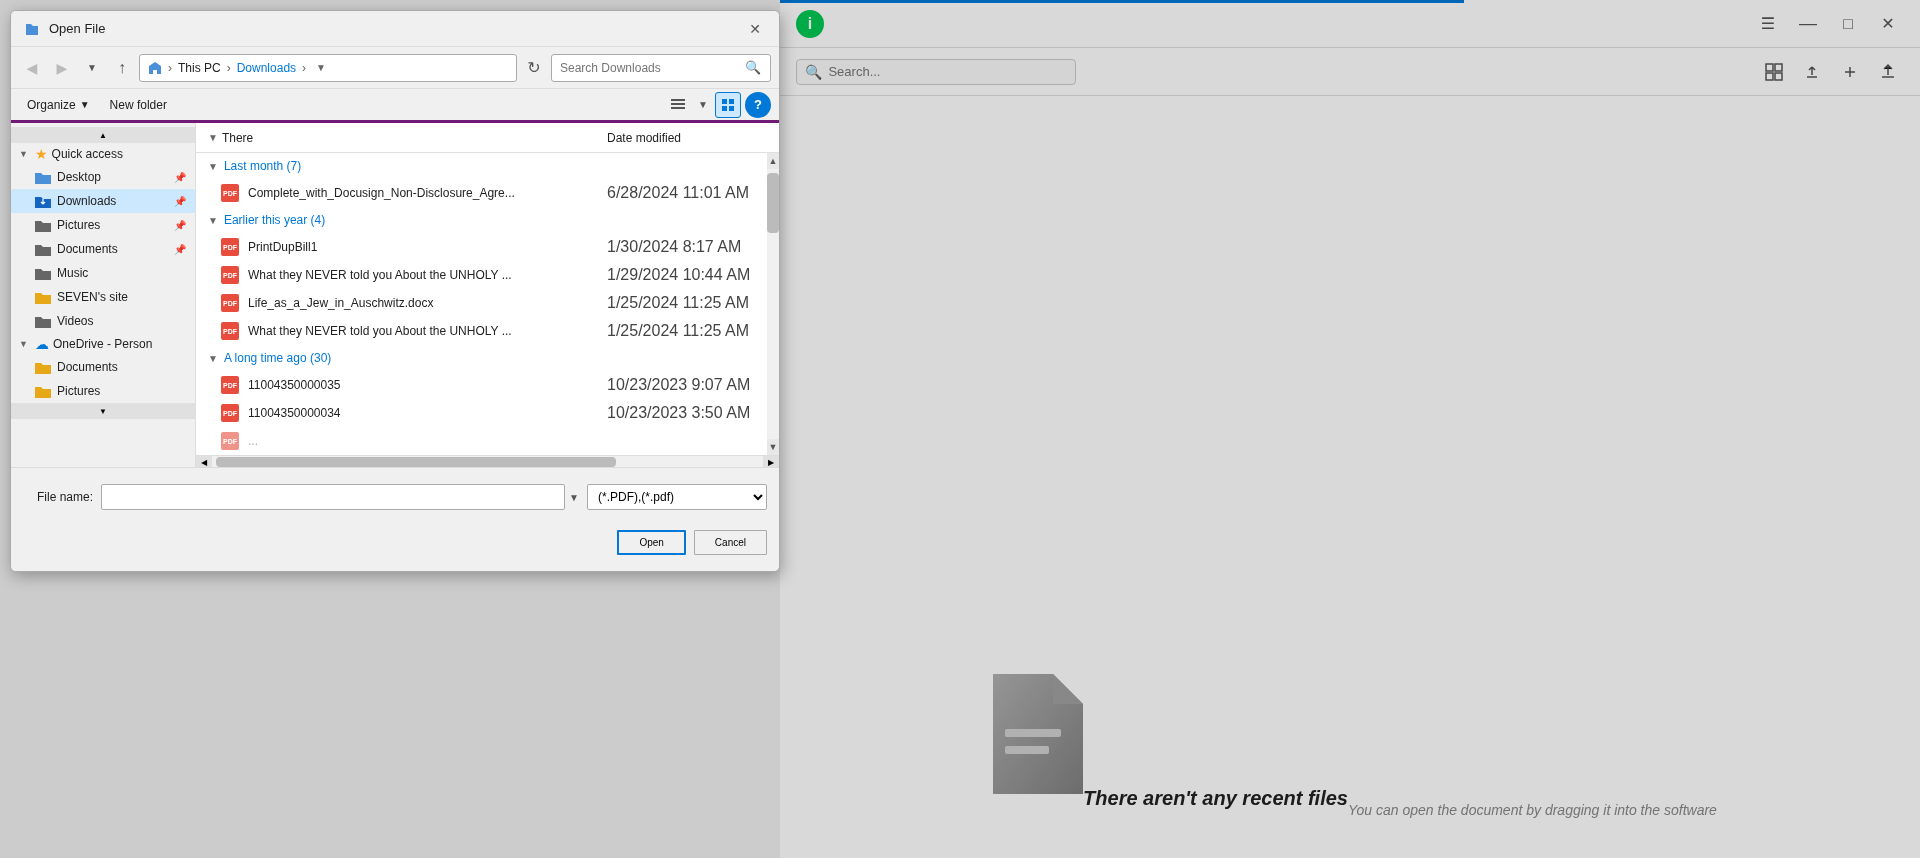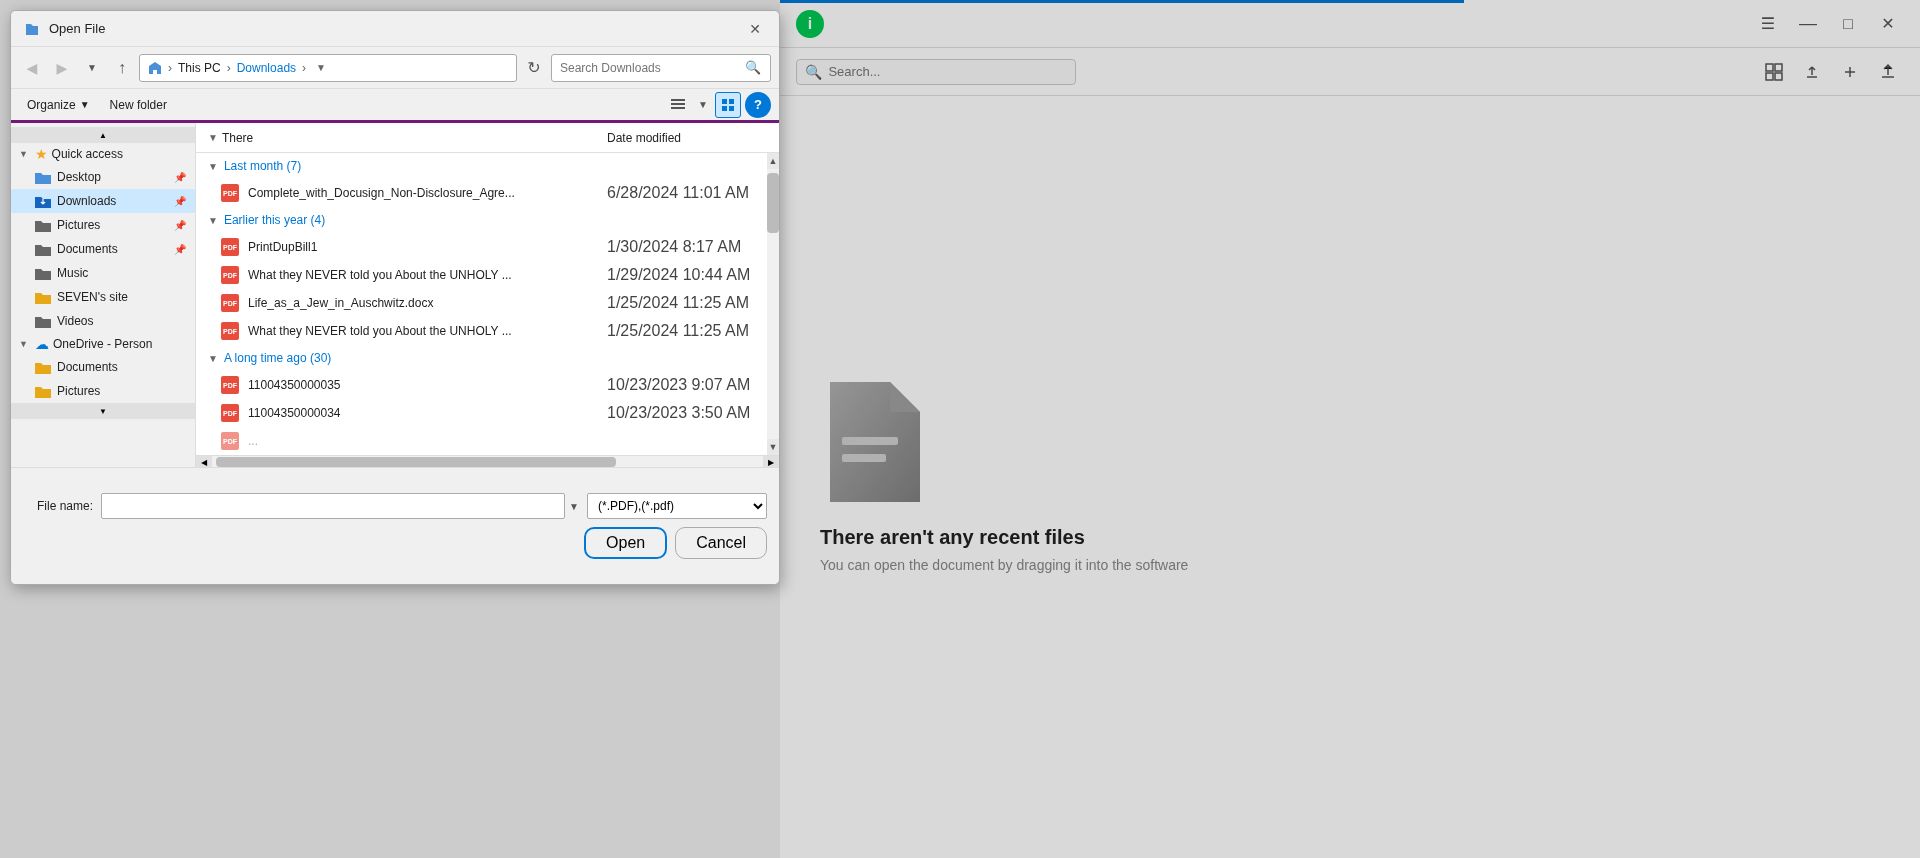--- a/index.html
+++ b/index.html
@@ -62,24 +62,24 @@
       justify-content: center;
       border-radius: 4px;
       cursor: pointer;
       color: #555;
       font-size: 16px;
     }
 
     .right-panel-content {
       flex: 1;
       display: flex;
-      flex-direction: column;
-      align-items: flex-start;
+      align-items: flex-end;
       justify-content: center;
       padding: 40px;
+      font-style: italic;
     }
 
     .doc-icon {
       width: 100px;
       height: 120px;
       position: relative;
       margin-bottom: 24px;
     }
 
     .doc-icon svg {
@@ -445,26 +445,26 @@
 
     .file-date {
       width: 160px;
       font-size: 16px;
       color: #444;
       white-space: nowrap;
     }
 
     
     .dialog-bottom {
-      padding: 25px 12px;
+      padding: 16px 12px;
       background: #f0f0f0;
       border-top: 1px solid #ddd;
       display: flex;
       flex-direction: column;
-      gap: 8px;
+      gap: 20px;
     }
 
     .file-name-row {
       display: flex;
       align-items: center;
       gap: 8px;
     }
 
     .file-name-label {
       font-size: 12px;
@@ -502,22 +502,22 @@
 
     .dialog-buttons {
       display: flex;
       justify-content: flex-end;
       gap: 8px;
     }
 
     .dialog-btn {
       padding: 5px 20px;
       border: 1px solid #aaa;
-      border-radius: 10px;
-      font-size: 16px;
+      border-radius: 1px;
+      font-size: 10px;
       cursor: pointer;
       background: #f0f0f0;
     }
     .dialog-btn.primary {
       background: #f0f0f0;
       border-color: #0078d7;
       border-width: 2px;
     }
 
     

